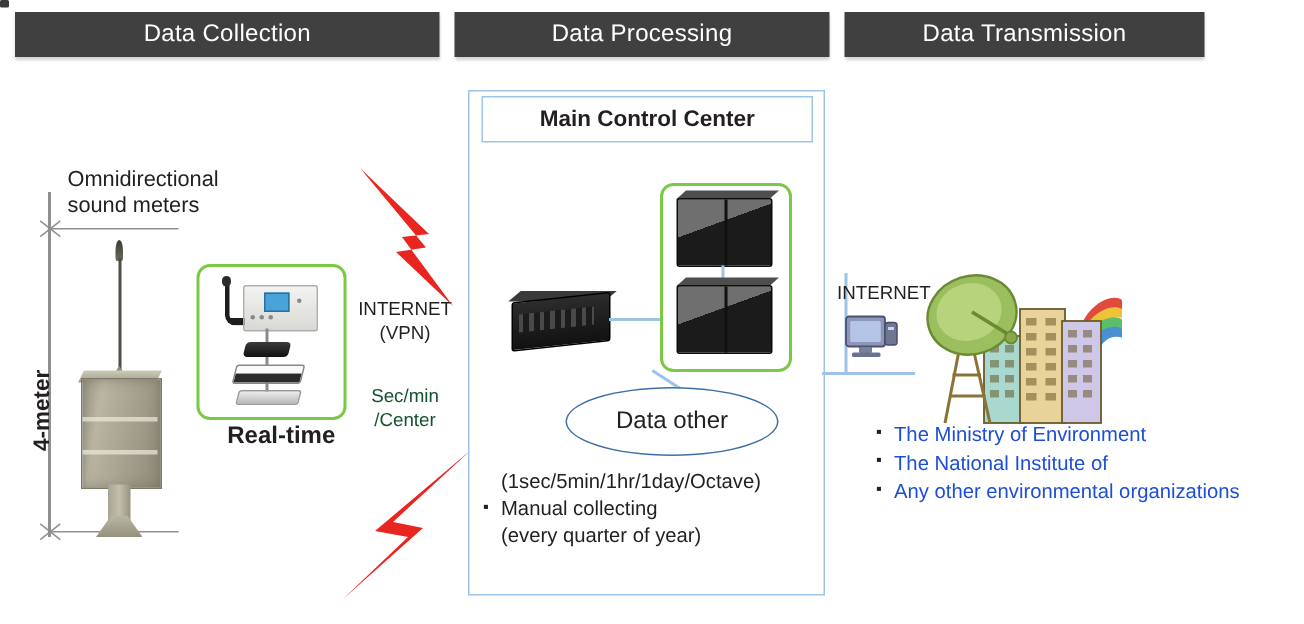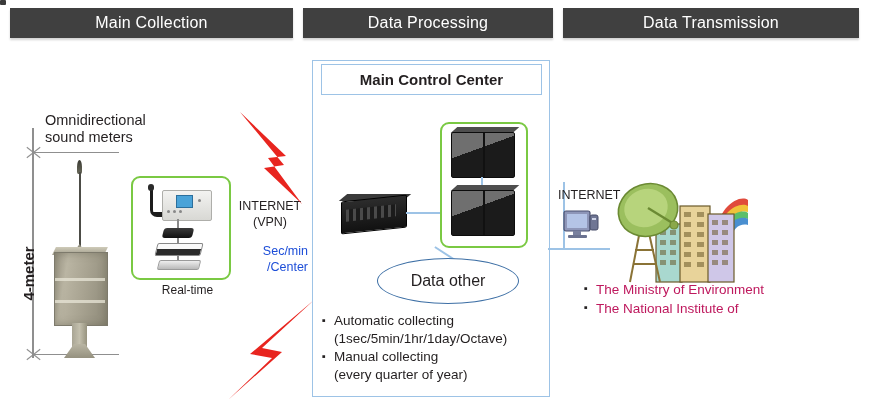--- a/index.html
+++ b/index.html
@@ -14,21 +14,21 @@
   .hdr{
     position:absolute;top:8px;height:30px;
     background:#404040;
     color:#ffffff;
     display:flex;align-items:center;justify-content:center;
     font-size:16px;font-weight:400;letter-spacing:.2px;
     box-shadow:0 2px 2px rgba(0,0,0,.18);
   }
   #hdr-collection{left:10px;width:283px;}
   #hdr-processing{left:303px;width:250px;}
-  #hdr-transmission{left:563px;width:296px;}
+  #hdr-transmission{left:563px;width:240px;}
 
   
   .label-omni{
     position:absolute;left:45px;top:112px;width:180px;
     font-size:14.5px;line-height:17px;color:#231f20;
   }
 
   
   #dim-line{position:absolute;left:32px;top:128px;width:2px;height:230px;background:#8f8f8f;}
   .dim-tick{position:absolute;height:1px;background:#8f8f8f;}
@@ -102,31 +102,31 @@
   }
   #eq-arm2{position:absolute;left:152px;top:212px;width:14px;height:3px;background:#1d1d1d;}
   #eq-mic{position:absolute;left:148px;top:184px;width:6px;height:7px;background:#2a2a2a;border-radius:3px;}
   #eq-stack-rod{position:absolute;left:177px;top:219px;width:2px;height:45px;background:#8a8a8a;}
   #eq-p1{position:absolute;left:163px;top:228px;width:30px;height:10px;background:linear-gradient(#3b3b3b,#111);border-radius:3px;transform:skewX(-14deg);}
   #eq-p2{position:absolute;left:156px;top:243px;width:44px;height:11px;background:linear-gradient(#fafafa 45%,#2b2b2b 46%);border:1px solid #888;border-radius:2px;transform:skewX(-14deg);}
   #eq-p3{position:absolute;left:158px;top:260px;width:40px;height:8px;background:linear-gradient(#ededed,#b9b9b9);border:1px solid #9a9a9a;border-radius:2px;transform:skewX(-14deg);}
 
   .label-realtime{
     position:absolute;left:125px;top:282px;width:125px;
-    text-align:center;font-size:12px;font-weight:400;line-height:17px;color:#231f20;
+    text-align:center;font-size:16px;font-weight:700;line-height:17px;color:#231f20;
   }
 
   
   .label-internet-vpn{
     position:absolute;left:232px;top:198px;width:76px;
     text-align:center;font-size:12.5px;line-height:16px;color:#231f20;
   }
   .label-secmin{
-    position:absolute;left:232px;top:243px;width:76px;
-    text-align:right;font-size:12.5px;line-height:16px;color:#1d4ed8;
+    position:absolute;left:232px;top:256px;width:76px;
+    text-align:center;font-size:12.5px;line-height:16px;color:#14532d;
   }
 
   
   .bolt{position:absolute;}
   #bolt-top{left:240px;top:112px;width:76px;height:92px;}
   #bolt-bot{left:228px;top:300px;width:86px;height:100px;}
 
   
   #mcc-box{
     position:absolute;left:312px;top:60px;width:236px;height:335px;
@@ -209,35 +209,35 @@
 
   
   #monitor{position:absolute;left:563px;top:210px;width:38px;height:30px;}
 
   
   #sat-art{position:absolute;left:612px;top:178px;width:136px;height:108px;}
 
   
   #trans-list{
     position:absolute;left:584px;top:280px;width:280px;
-    font-size:13.5px;line-height:19px;color:#be185d;
+    font-size:13.5px;line-height:19px;color:#1d4ed8;
   }
   #trans-list .bl{position:relative;padding-left:12px;}
   #trans-list .bl:before{
     content:"\25AA";position:absolute;left:0;top:-1px;font-size:11px;color:#231f20;
   }
   #trans-list .sub{padding-left:12px;}
 </style>
 </head>
 <body>
 
 <div id="stage">
 
   <div class="hdr" id="hdr-collection">
-    <span>Main Collection</span>
+    <span>Data Collection</span>
   </div>
   <div class="hdr" id="hdr-processing">
     <span>Data Processing</span>
   </div>
   <div class="hdr" id="hdr-transmission">
     <span>Data Transmission</span>
   </div>
 
   <div class="label-omni">
     <div>Omnidirectional</div>
@@ -317,21 +317,20 @@
   <div class="server-top" id="srv2-top"></div>
   <div class="server" id="srv2"></div>
 
   <div class="blue-line" id="line-srv-db"></div>
 
   <div id="db-ellipse">
     <span>Data other</span>
   </div>
 
   <div id="proc-list">
-    <div class="bl">Automatic collecting</div>
     <div class="sub">(1sec/5min/1hr/1day/Octave)</div>
     <div class="bl">Manual collecting</div>
     <div class="sub">(every quarter of year)</div>
   </div>
 
   <div id="line-out-h"></div>
   <div id="line-out-v"></div>
 
   <div class="label-internet2">INTERNET</div>
 
@@ -400,15 +399,16 @@
 
     <ellipse cx="36" cy="32" rx="30" ry="26" fill="#9bbf5e" stroke="#6b8a33" stroke-width="1.6" transform="rotate(-18 36 32)"></ellipse>
     <ellipse cx="34" cy="30" rx="22" ry="19" fill="#b7d47c" transform="rotate(-18 34 30)"></ellipse>
     <path d="M36 30 L62 46" stroke="#6b8a33" stroke-width="2.4" fill="none"></path>
     <circle cx="62" cy="47" r="4" fill="#8aa84a" stroke="#6b8a33" stroke-width="1.2"></circle>
   </svg>
 
   <div id="trans-list">
     <div class="bl">The Ministry of Environment</div>
     <div class="bl">The National Institute of</div>
+    <div class="bl">Any other environmental organizations</div>
   </div>
 
 </div>
 
 </body></html>

